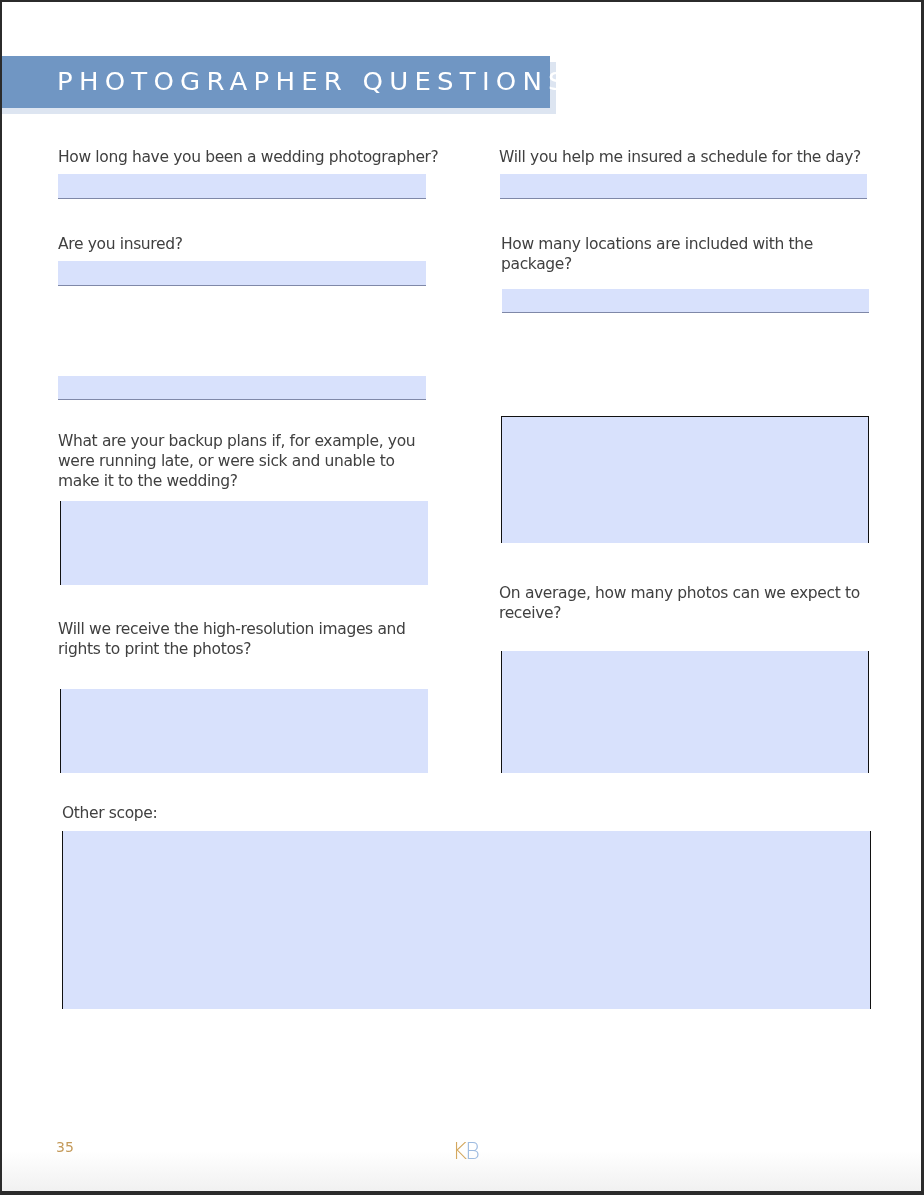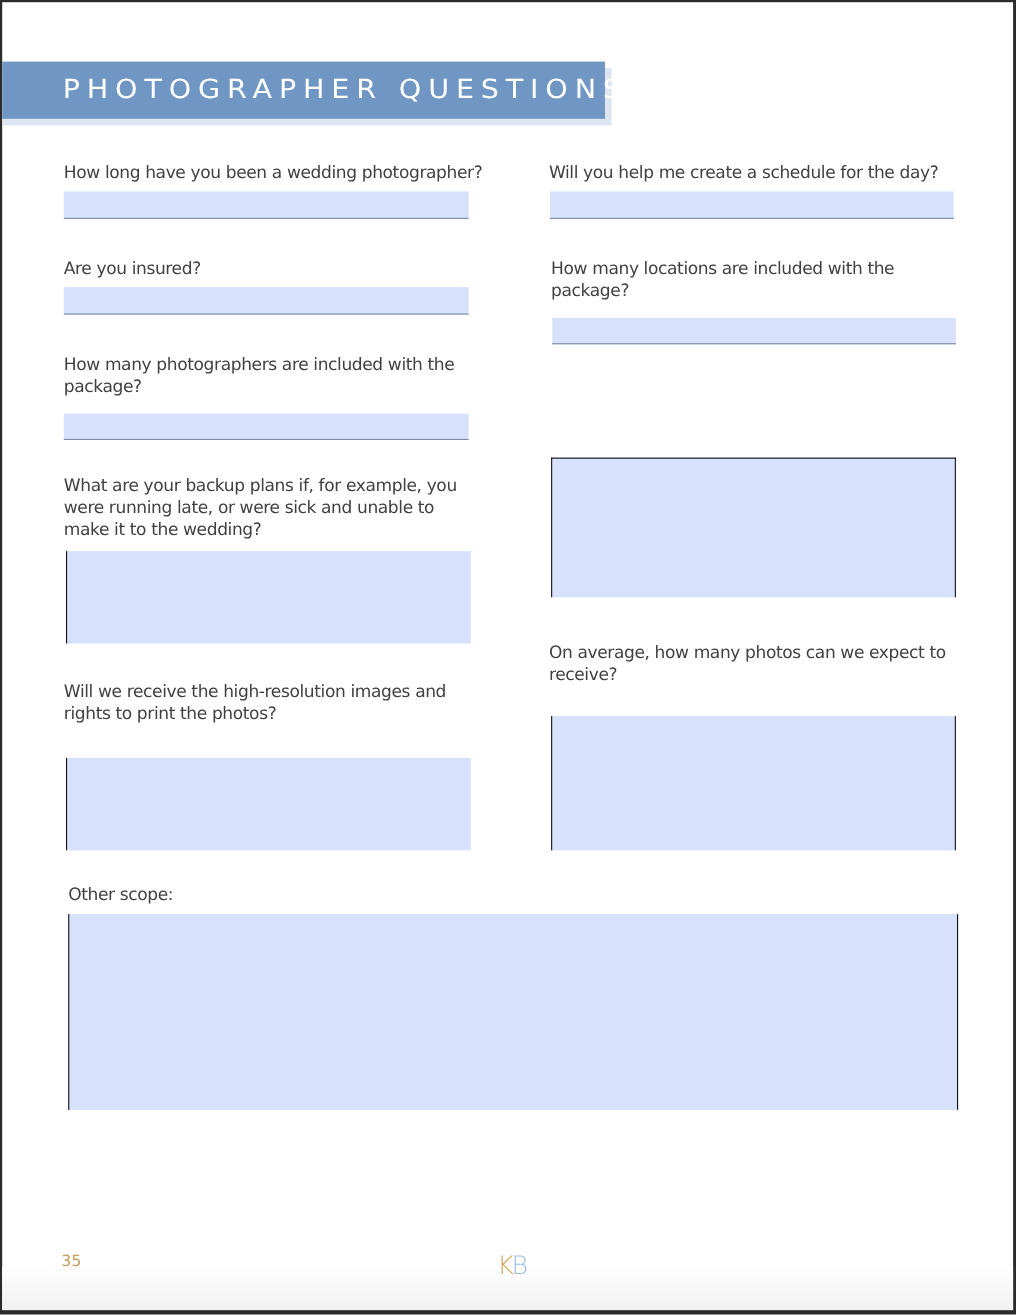--- a/index.html
+++ b/index.html
@@ -61,30 +61,29 @@
   <div class="header">
     <div class="header-title">PHOTOGRAPHER QUESTIONS</div>
   </div>
 
   <div class="q" style="left:56px; top:145px; width:410px;">How long have you been a wedding photographer?</div>
   <div class="field line-field" style="left:56px; top:172px; width:368px; height:25px;"></div>
 
   <div class="q" style="left:56px; top:232px; width:400px;">Are you insured?</div>
   <div class="field line-field" style="left:56px; top:259px; width:368px; height:25px;"></div>
 
-  <div class="q" style="left:56px; top:319px; width:360px;">How many photographers are included with the package?</div>
   <div class="field line-field" style="left:56px; top:374px; width:368px; height:24px;"></div>
 
   <div class="q" style="left:56px; top:429px; width:378px;">What are your backup plans if, for example, you were running late, or were sick and unable to make it to the wedding?</div>
   <div class="field box-field" style="left:58px; top:499px; width:368px; height:84px;"></div>
 
   <div class="q" style="left:56px; top:617px; width:378px;">Will we receive the high-resolution images and rights to print the photos?</div>
   <div class="field box-field" style="left:58px; top:687px; width:368px; height:84px;"></div>
 
-  <div class="q" style="left:497px; top:145px; width:410px;">Will you help me create a schedule for the day?</div>
+  <div class="q" style="left:497px; top:145px; width:410px;">Will you help me insured a schedule for the day?</div>
   <div class="field line-field" style="left:498px; top:172px; width:367px; height:25px;"></div>
 
   <div class="q" style="left:499px; top:232px; width:360px;">How many locations are included with the package?</div>
   <div class="field line-field" style="left:500px; top:287px; width:367px; height:24px;"></div>
 
   <div class="field box-field both top" style="left:499px; top:414px; width:368px; height:127px;"></div>
 
   <div class="q" style="left:497px; top:581px; width:380px;">On average, how many photos can we expect to receive?</div>
   <div class="field box-field both" style="left:499px; top:649px; width:368px; height:122px;"></div>
 

